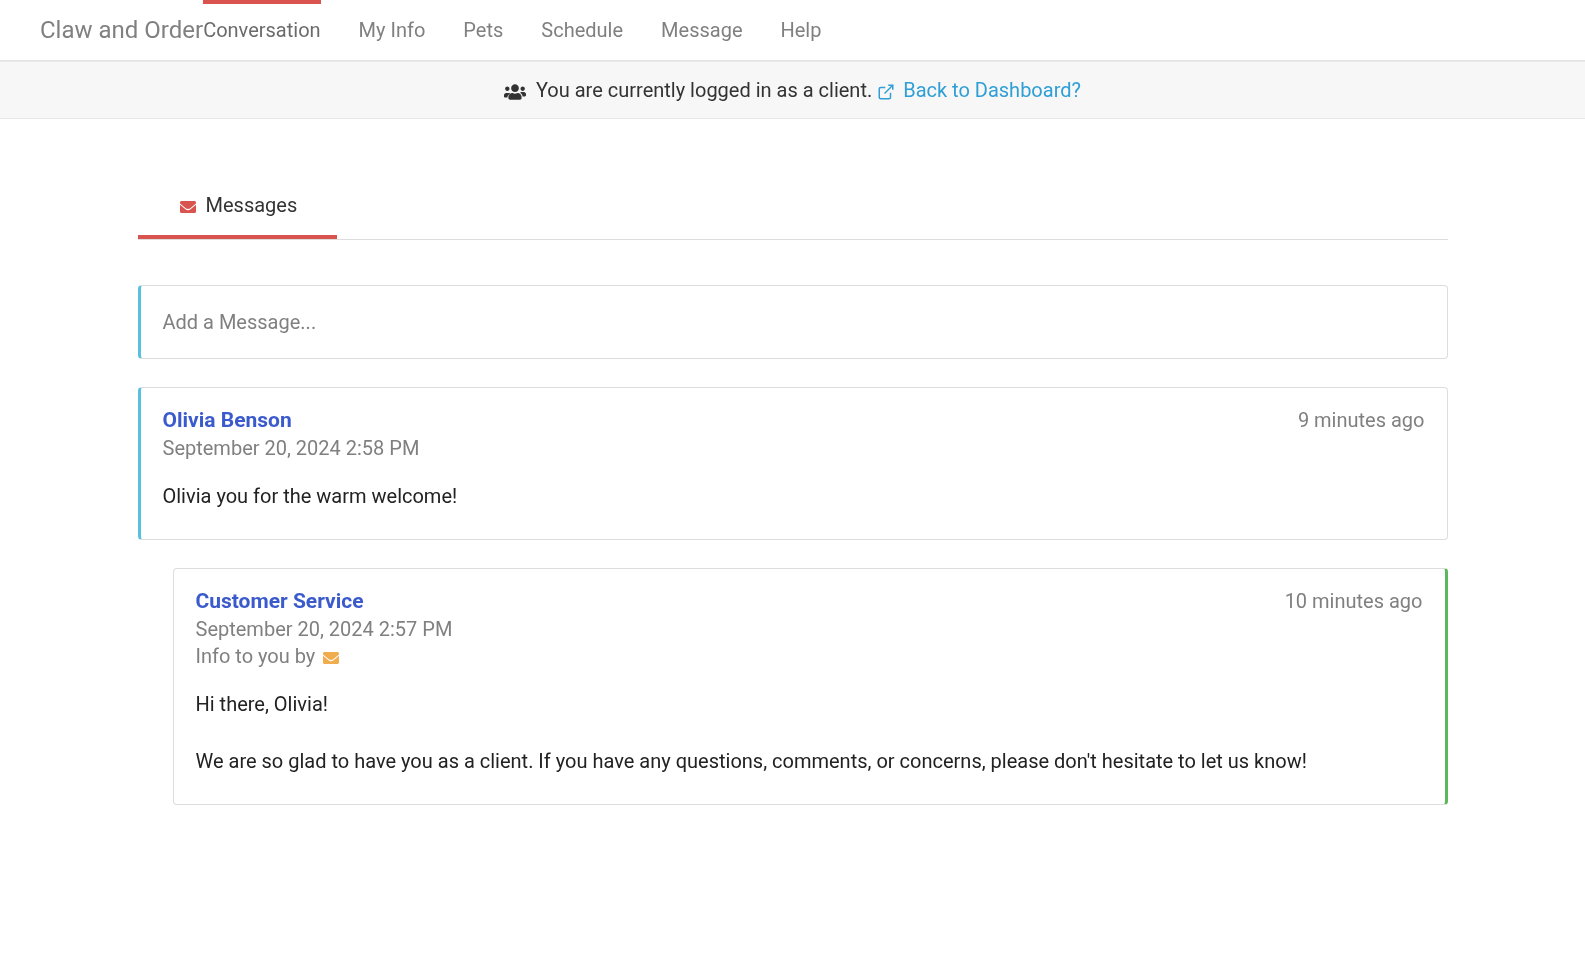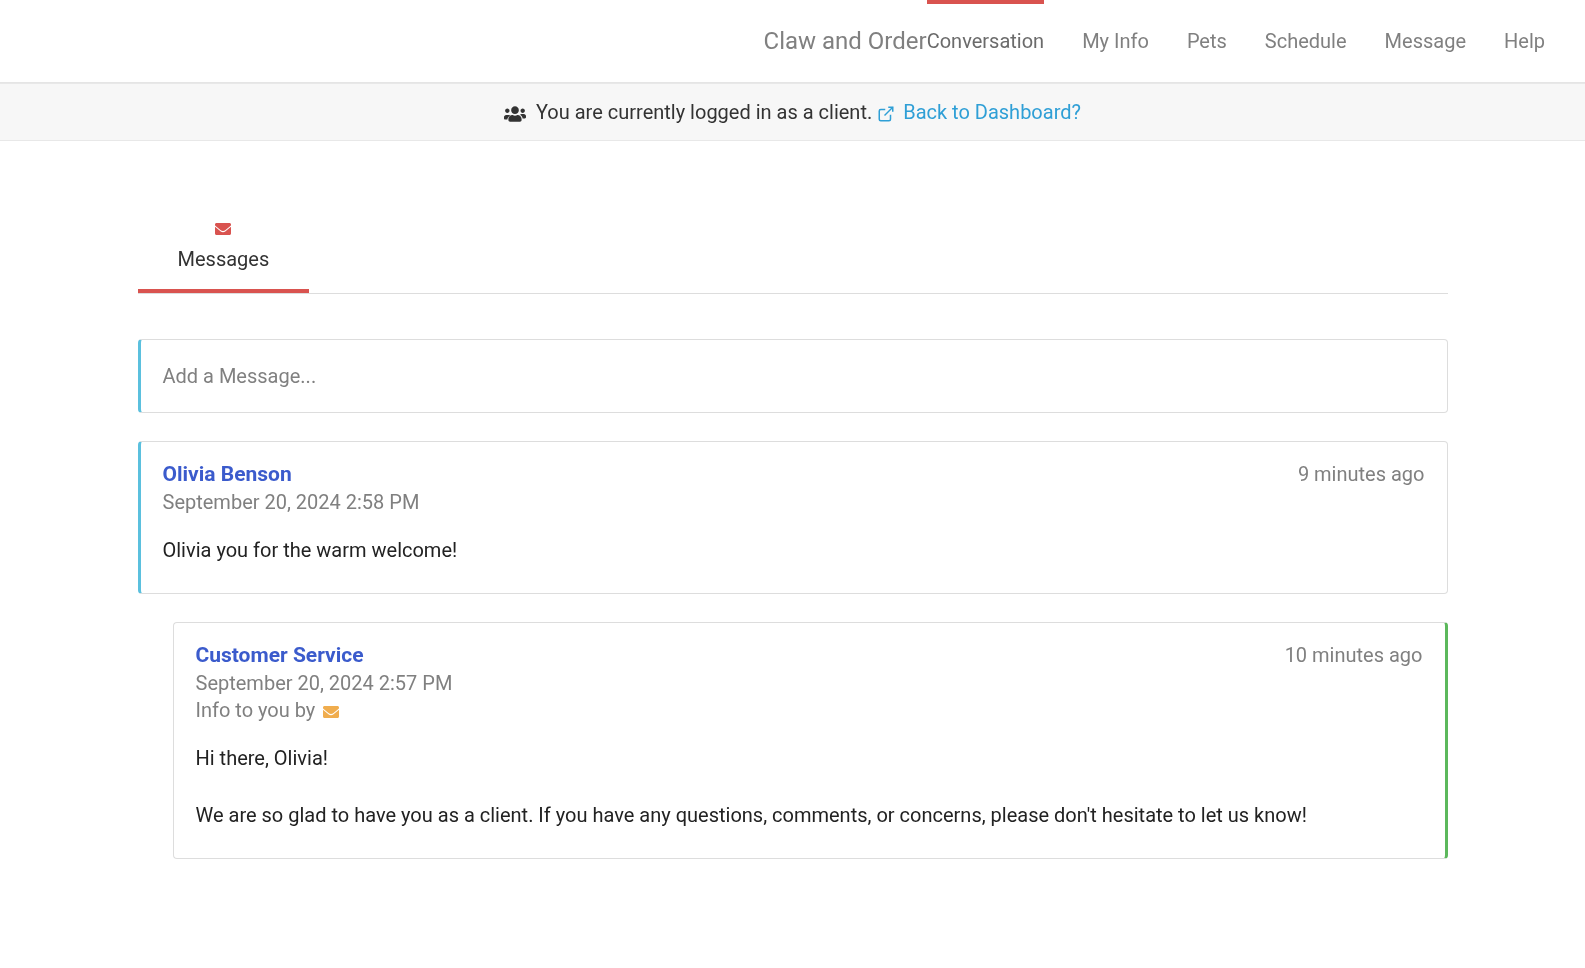--- a/index.html
+++ b/index.html
@@ -8,24 +8,24 @@
       box-sizing: border-box;
     }
     body {
       font-family: -apple-system, BlinkMacSystemFont, "Segoe UI", Roboto, "Helvetica Neue", Arial, sans-serif;
       font-size: 16px;
       color: #333;
       background: #fff;
     }
     .navbar {
       display: flex;
-      justify-content: flex-end;
+      justify-content: flex-start;
       align-items: center;
       padding: 0 40px;
-      height: 83px;
+      height: 61px;
       border-bottom: 1px solid #e5e5e5;
     }
     .brand {
       font-size: 24px;
       color: #808080;
       font-weight: 400;
     }
     .nav-links {
       display: flex;
       align-items: center;
@@ -89,21 +89,20 @@
       margin-top: 60px;
     }
     .tab {
       padding: 14px 40px 18px 40px;
       font-size: 20px;
       color: #555;
       cursor: pointer;
       display: flex;
       align-items: center;
       gap: 8px;
-      flex-direction: column;
     }
     .tab.active {
       border-bottom: 4px solid #d9534f;
       color: #333;
     }
     .tab.active .tab-icon {
       color: #d9534f;
     }
     .tab .tab-icon {
       color: #808080;

